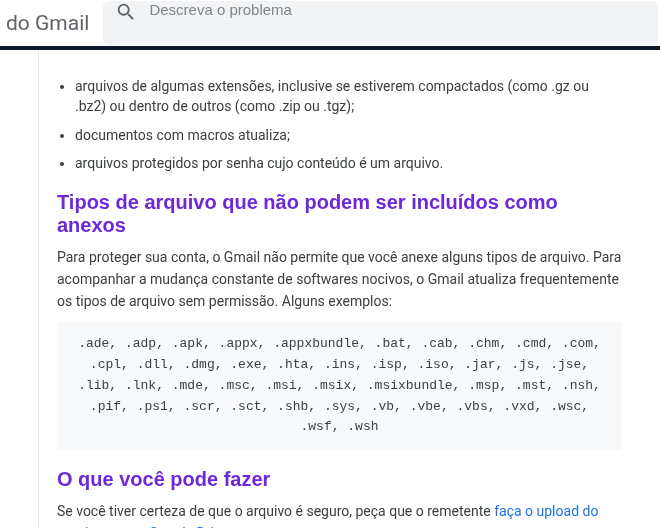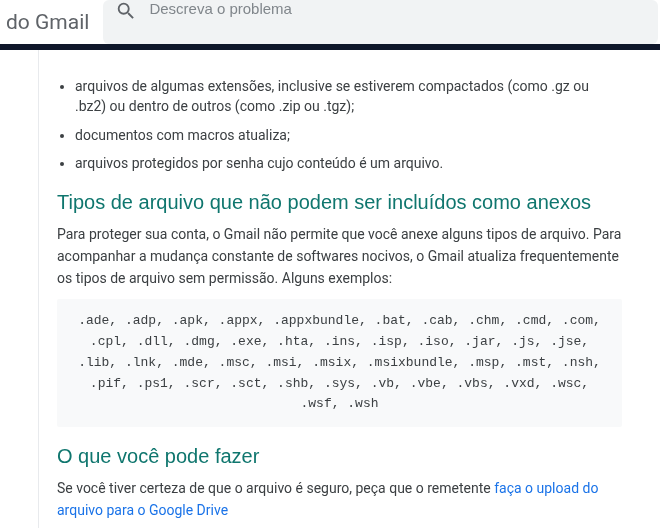--- a/index.html
+++ b/index.html
@@ -10,21 +10,21 @@
     color: #3c4043;
     background: #fff;
   }
   
   .header {
     display: flex;
     align-items: center;
     height: 50px;
     width: 100%;
     background: #fff;
-    border-bottom: 6px solid #0f172a;
+    border-bottom: 4px solid #0f172a;
   }
   .product-label {
     padding-left: 6px;
     padding-right: 14px;
     color: #5f6368;
     font-size: 21px;
     font-weight: 400;
     white-space: nowrap;
   }
   .search-wrap {
@@ -84,22 +84,22 @@
   a.link { color: #1a73e8; text-decoration: none; }
   .ext-icon {
     display: inline-block;
     vertical-align: -2px;
     width: 13px; height: 13px;
     margin-left: 2px;
   }
   h2.section {
     font-family: "Google Sans", Arial, sans-serif;
     font-size: 20px;
-    font-weight: 400;
-    color: #0f766e;
+    font-weight: 700;
+    color: #6d28d9;
     margin: 18px 0 10px 0;
   }
   p.para {
     line-height: 1.55;
     margin-bottom: 10px;
   }
   .code-ext {
     background: #f8f9fa;
     padding: 12px 14px;
     font-family: "Courier New", Courier, monospace;

